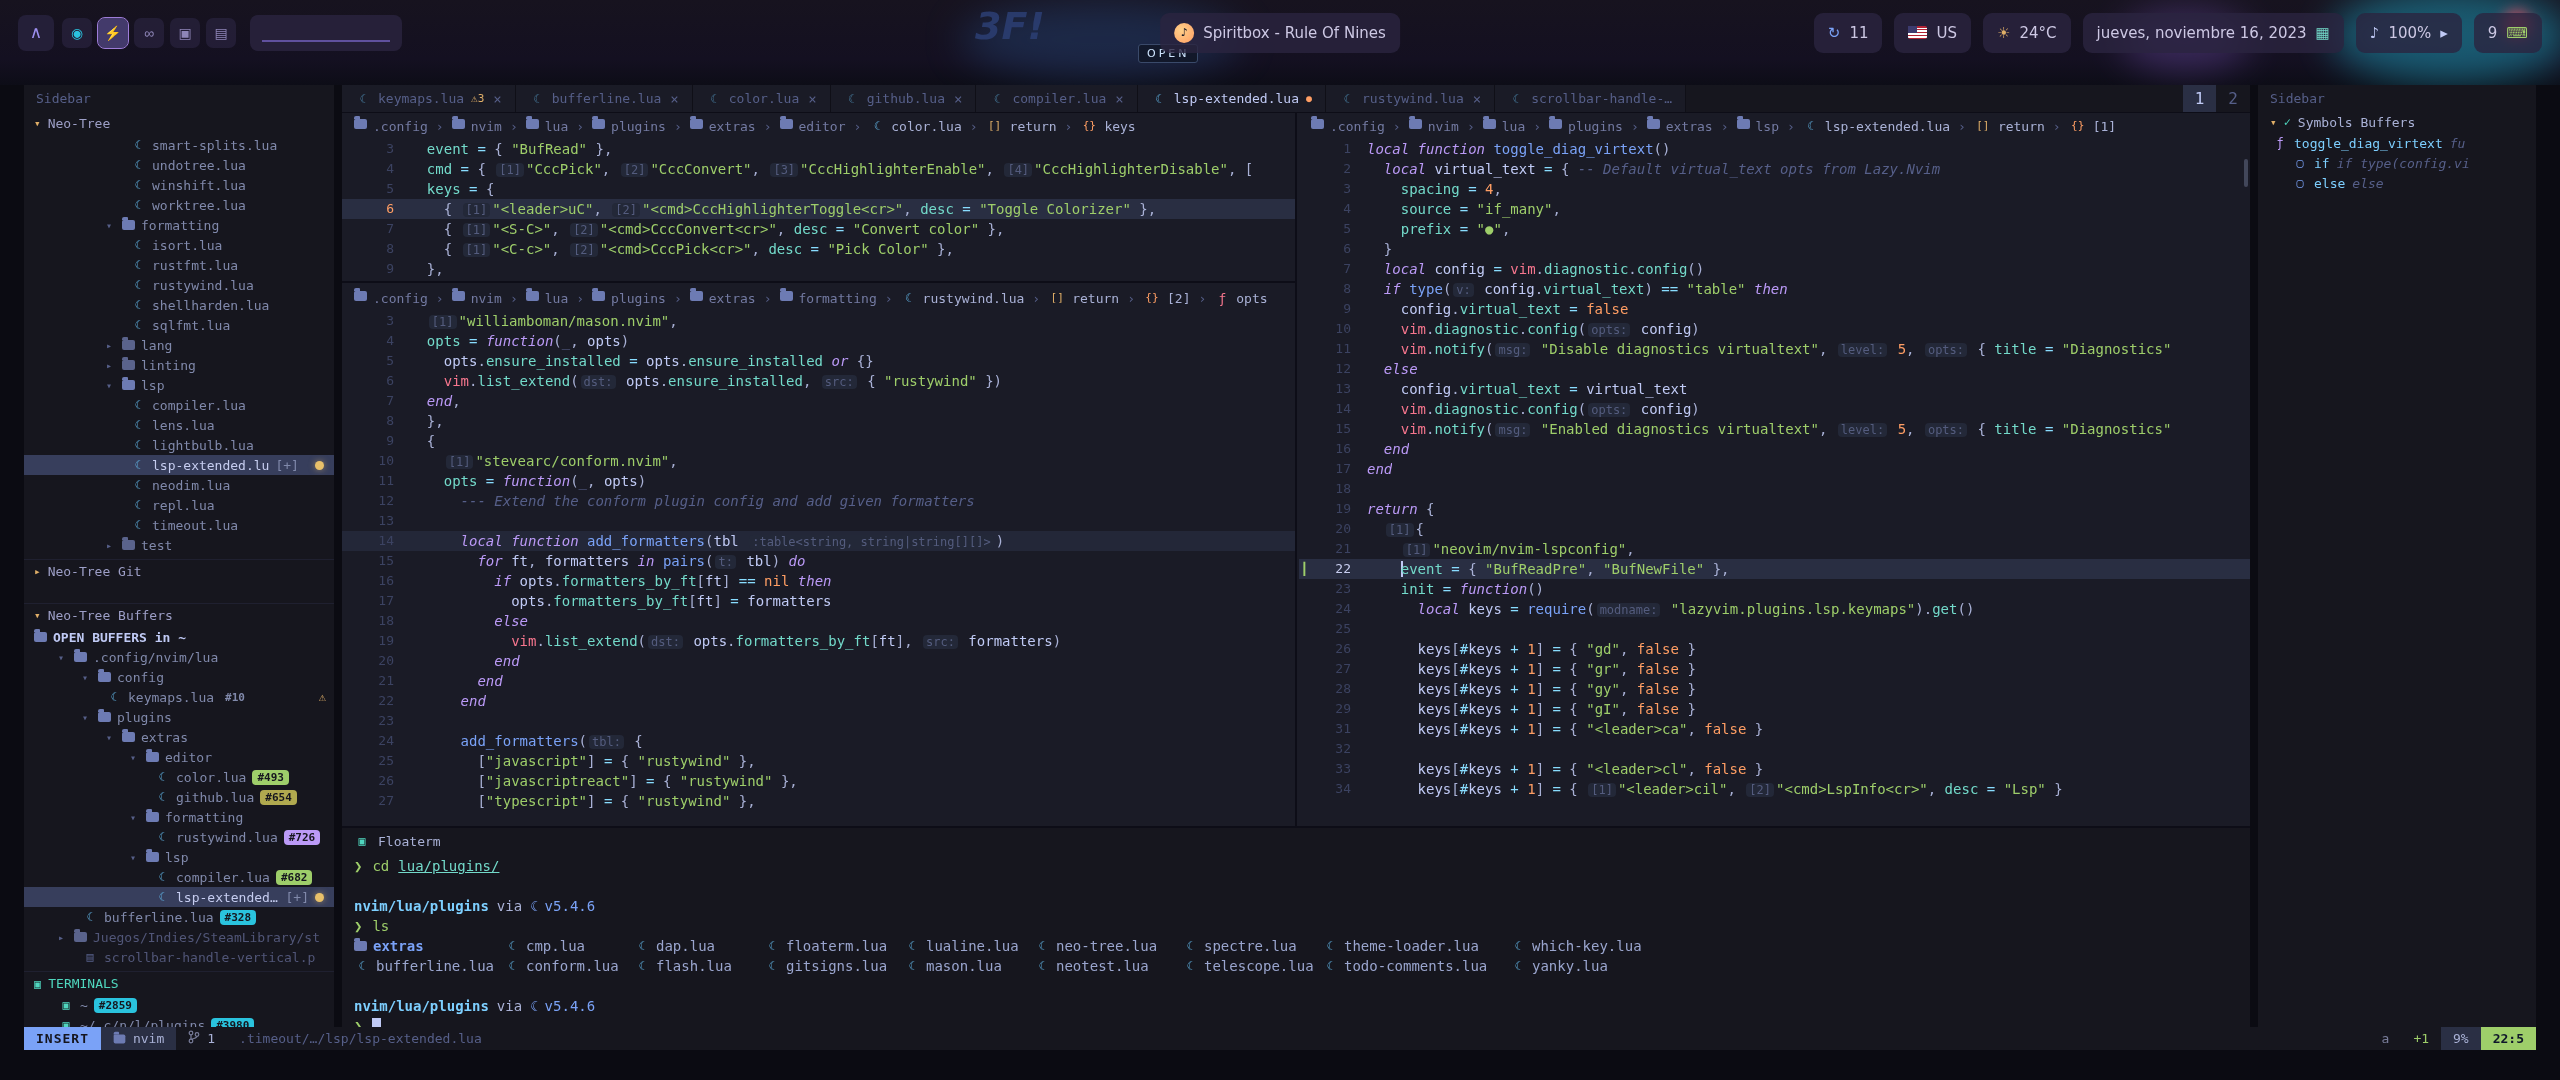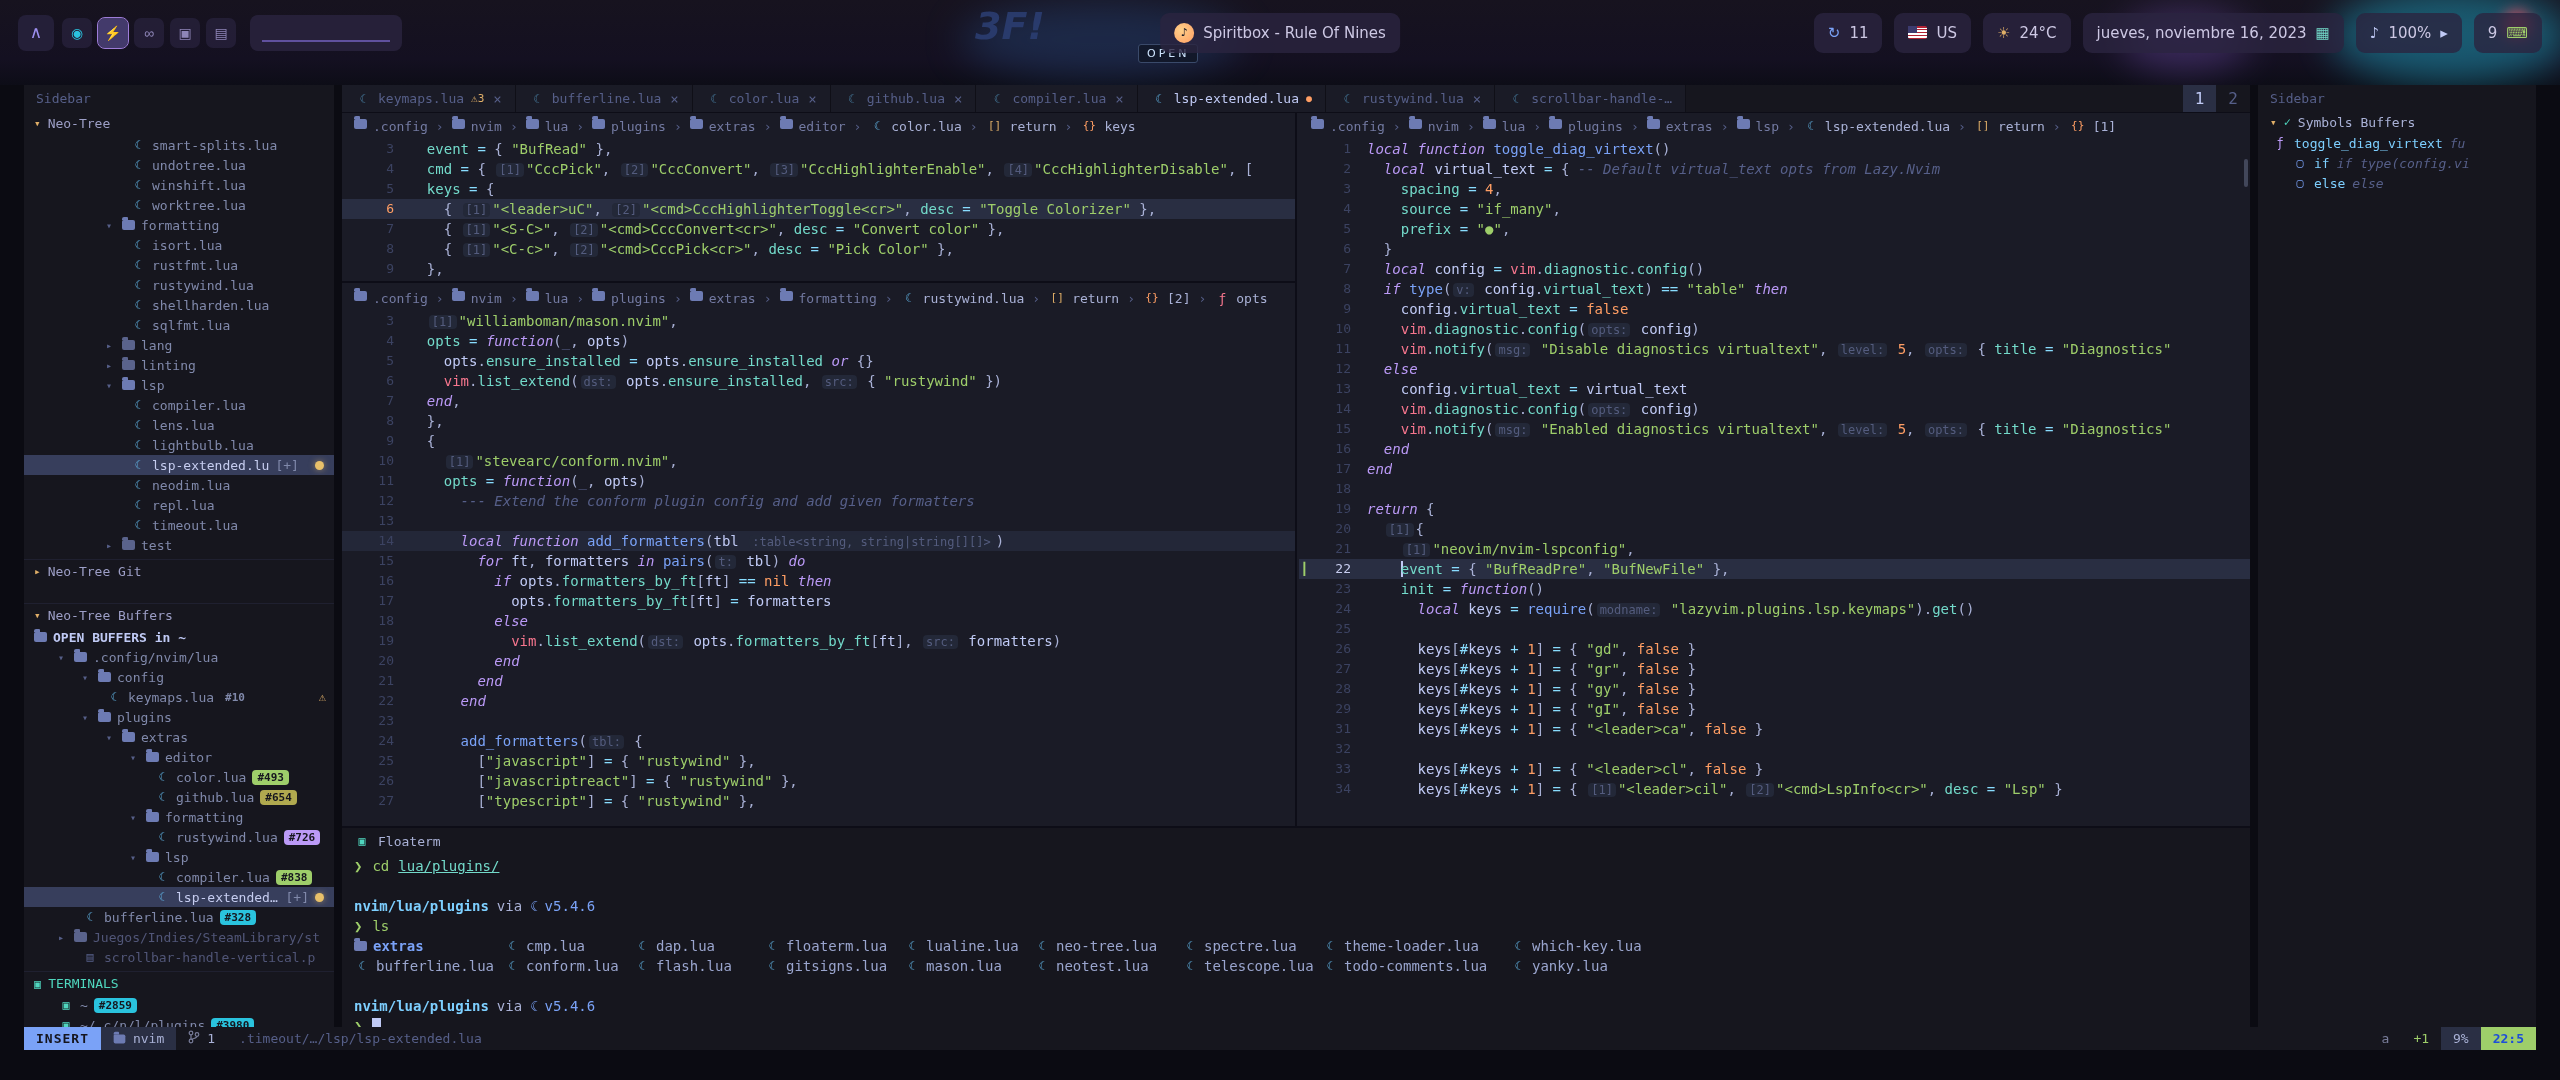--- a/index.html
+++ b/index.html
@@ -147,21 +147,21 @@
   
   .seg{display:flex;align-items:center;gap:7px;padding:0 12px;white-space:nowrap}
   .seg.mode{background:#7aa2f7;color:#15151e;font-weight:bold;letter-spacing:1px}
   .seg.cwd{background:#2a2f44;color:#a9b1d6}
   .seg.git{color:#a9b1d6}
   .seg.path{color:#565f89}
   .spacer{flex:1}
   .seg.reg{color:#787c99}
   .seg.diff{color:#9ece6a}
   .seg.prog{background:#2a2f44;color:#a9b1d6}
-  .seg.loc{background:#9ece6a;color:#1d4ed8;font-weight:bold}
+  .seg.loc{background:#9ece6a;color:#0f172a;font-weight:bold}
   .seg .fico{transform:scale(.9)}
 </style>
 </head>
 <body>
 
 <div class="screen">
 
   <div class="deco">
     <div class="blob b3"></div>
     <div class="blob b2"></div>
@@ -388,21 +388,21 @@
               <span class="tbadge" style="background: rgb(187, 154, 247);">#726</span>
             </div>
             <div class="titem" style="padding-left: 106px;">
               <span class="iarrow">▾</span>
               <span class="fico"></span>
               <span class="tlabel">lsp</span>
             </div>
             <div class="titem" style="padding-left: 130px;">
               <span class="gico" style="color: rgb(95, 176, 224);">☾</span>
               <span class="tlabel">compiler.lua</span>
-              <span class="tbadge" style="background: rgb(158, 206, 106);">#838</span>
+              <span class="tbadge" style="background: rgb(158, 206, 106);">#682</span>
             </div>
             <div class="titem sel" style="padding-left: 130px;">
               <span class="gico" style="color: rgb(95, 176, 224);">☾</span>
               <span class="tlabel">lsp-extended.lu</span>
               <span class="text2">[+]</span>
               <span class="tbulb"></span>
             </div>
             <div class="titem" style="padding-left: 58px;">
               <span class="gico" style="color: rgb(95, 176, 224);">☾</span>
               <span class="tlabel">bufferline.lua</span>

